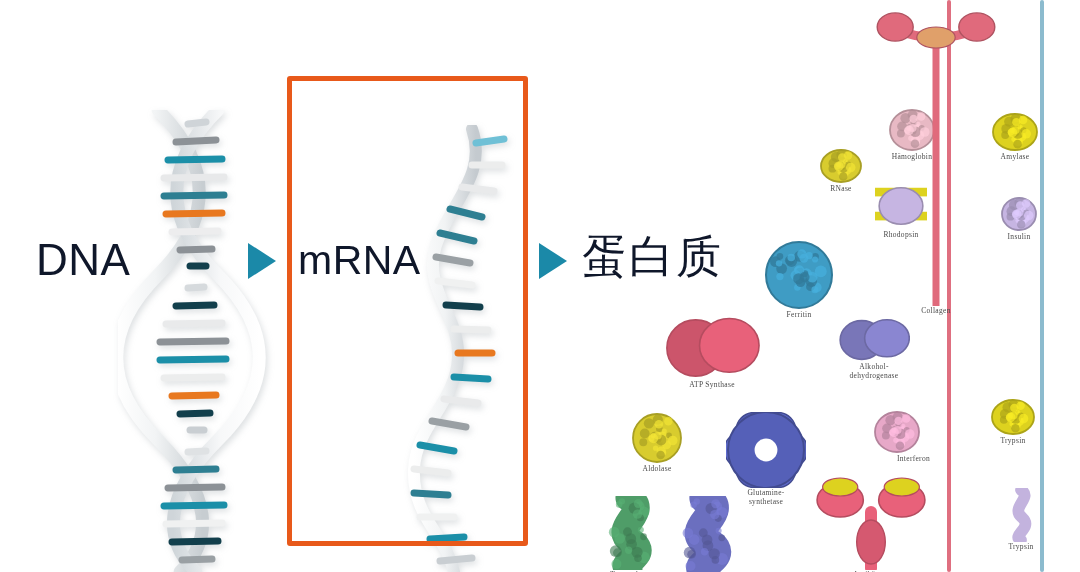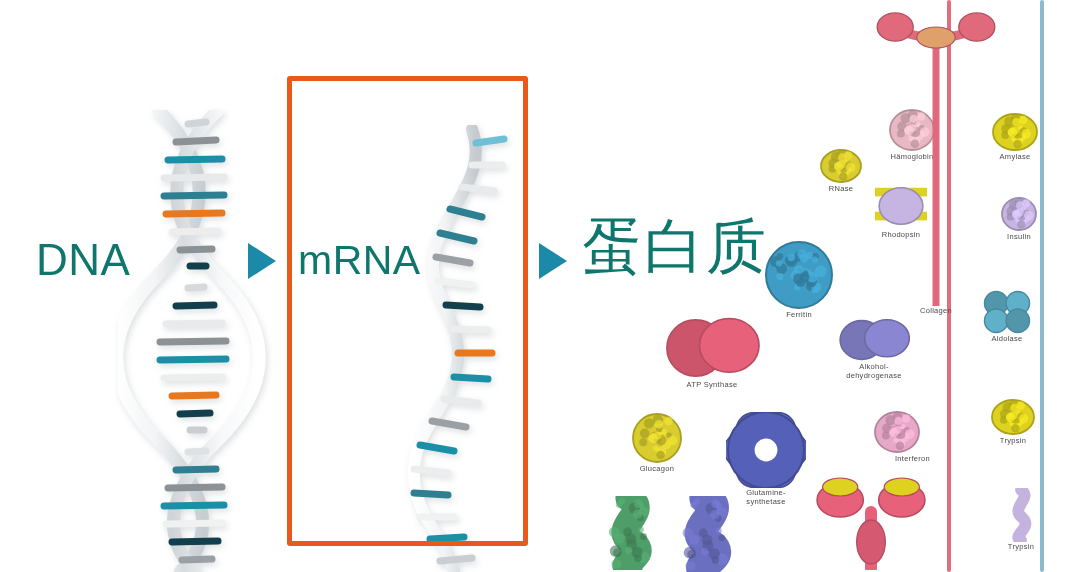--- a/index.html
+++ b/index.html
@@ -12,30 +12,30 @@
   #stage {
     position: relative;
     width: 1080px; height: 572px;
     background: #ffffff;
     overflow: hidden;
   }
 
   
   .flow-label {
     position: absolute;
-    color: #0f766e;
+    color: #0f172a;
     font-weight: 400;
     letter-spacing: .5px;
     white-space: nowrap;
     line-height: 1;
   }
   #label-dna  { left: 36px;  top: 238px; font-size: 44px; }
   #label-mrna { left: 298px; top: 240px; font-size: 41px; }
   #label-prot {
-    left: 582px; top: 216px; font-size: 60px;
+    left: 582px; top: 234px; font-size: 45px;
     font-family: "DejaVu Sans", sans-serif;
     letter-spacing: 2px;
   }
 
   .arrow {
     position: absolute;
     width: 0; height: 0;
     border-top: 18px solid transparent;
     border-bottom: 18px solid transparent;
     border-left: 28px solid #1b89a8;
@@ -74,21 +74,21 @@
   }
   .protein {
     position: absolute;
     text-align: center;
   }
   .protein .blob { display:block; margin: 0 auto; }
   .protein .plabel {
     display: block;
     font-size: 7.5px;
     color: #4a4a4a;
-    font-family: Liberation Sans, sans-serif;
+    font-family: Liberation Serif, serif;
     letter-spacing: .3px;
     line-height: 1.15;
     margin-top: 1px;
     white-space: pre-line;
   }
 
   .rule {
     position: absolute;
     width: 4px;
     border-radius: 2px;
@@ -338,21 +338,21 @@
           <circle cx="26.84609060128499" cy="26.872742514509007" r="3.8575218288315227" fill="#a89f24" opacity=".7"></circle>
           <circle cx="27.88764901467118" cy="12.244601354242356" r="4.16915608167983" fill="#f2e434" opacity=".7"></circle>
           <circle cx="12.281730947308423" cy="30.24125764986195" r="3.960721287883729" fill="#a89f24" opacity=".7"></circle>
           <circle cx="13.710697876970073" cy="21.479102271465496" r="4.887874744883447" fill="#a89f24" opacity=".7"></circle>
           <circle cx="20.416608860784915" cy="26.469076977703818" r="3.1491398012840364" fill="#f2e434" opacity=".7"></circle>
           <circle cx="26.703193619713364" cy="23.610707363922995" r="3.9474970668088645" fill="#f2e434" opacity=".7"></circle>
           <circle cx="29.652490961079348" cy="42.97559320866271" r="4.253514388079566" fill="#a89f24" opacity=".7"></circle>
           <circle cx="22.38319327647059" cy="26.404949085760464" r="4.777852135091962" fill="#f2e434" opacity=".7"></circle>
           <circle cx="22.16644165880945" cy="23.758498198532635" r="2.6736492360710145" fill="#f2e434" opacity=".7"></circle>
         </svg>
-        <span class="plabel">Glucagon</span>
+        <span class="plabel">Aldolase</span>
       </div>
       <div class="protein" style="left: 150px; top: 412px; width: 80px;">
         <svg class="blob" width="80" height="76" viewBox="0 0 80 76">
           <circle cx="51.71057514738092" cy="18.61218624860353" r="18.18181818181818" fill="#5f6cce" stroke="#424b90" stroke-width="1.4"></circle>
           <circle cx="28.192049194769186" cy="18.665562382465545" r="18.18181818181818" fill="#5560b8" stroke="#424b90" stroke-width="1.4"></circle>
           <circle cx="16.47061807699907" cy="38.035600476956766" r="18.18181818181818" fill="#5f6cce" stroke="#424b90" stroke-width="1.4"></circle>
           <circle cx="28.25693648575012" cy="57.37007082478712" r="18.18181818181818" fill="#5560b8" stroke="#424b90" stroke-width="1.4"></circle>
           <circle cx="51.77552209431072" cy="57.35227876512299" r="18.18181818181818" fill="#5f6cce" stroke="#424b90" stroke-width="1.4"></circle>
           <circle cx="63.529411764705884" cy="38" r="18.18181818181818" fill="#5560b8" stroke="#424b90" stroke-width="1.4"></circle>
           <circle cx="40" cy="38" r="38" fill="#5560b8" stroke="#424b90" stroke-width="2"></circle>
@@ -528,29 +528,20 @@
           <circle cx="10.507738205476644" cy="20.62554044991454" r="3.960721287883729" fill="#9a8db0" opacity=".7"></circle>
           <circle cx="11.392336780981474" cy="15.201349025192926" r="4.887874744883447" fill="#9a8db0" opacity=".7"></circle>
           <circle cx="15.54361500905733" cy="18.2903809861976" r="3.1491398012840364" fill="#decbfd" opacity=".7"></circle>
           <circle cx="19.435310336013035" cy="16.52091408242852" r="3.9474970668088645" fill="#decbfd" opacity=".7"></circle>
           <circle cx="21.26106583304912" cy="28.50870055774358" r="4.253514388079566" fill="#9a8db0" opacity=".7"></circle>
           <circle cx="16.761024409243696" cy="18.250682767375526" r="4.777852135091962" fill="#decbfd" opacity=".7"></circle>
           <circle cx="16.62684483640585" cy="16.61240364671068" r="2.6736492360710145" fill="#decbfd" opacity=".7"></circle>
         </svg>
         <span class="plabel">Insulin</span>
       </div>
-      <div class="protein" style="left: 398px; top: 290px; width: 66px;">
-        <svg class="blob" width="54" height="44" viewBox="0 0 54 44">
-          <circle cx="16.2" cy="13.2" r="11.73913043478261" fill="#5196ab" stroke="#4a899d" stroke-width="1.4"></circle>
-          <circle cx="37.8" cy="13.2" r="11.73913043478261" fill="#5fb0c9" stroke="#4a899d" stroke-width="1.4"></circle>
-          <circle cx="16.2" cy="30.8" r="11.73913043478261" fill="#5fb0c9" stroke="#4a899d" stroke-width="1.4"></circle>
-          <circle cx="37.8" cy="30.8" r="11.73913043478261" fill="#5196ab" stroke="#4a899d" stroke-width="1.4"></circle>
-        </svg>
-        <span class="plabel">Aldolase</span>
-      </div>
       <div class="protein" style="left: 404px; top: 398px; width: 66px;">
         <svg class="blob" width="46" height="38" viewBox="0 0 46 38">
           <ellipse cx="23" cy="19" rx="21" ry="17" fill="#ddd21f" stroke="#aca418" stroke-width="1.8"></ellipse>
           <circle cx="22.65475693349455" cy="17.673095501603377" r="3.1002417960166895" fill="#f8eb23" opacity=".7"></circle>
           <circle cx="26.740121915451752" cy="18.378060946546054" r="5.425140762155024" fill="#f8eb23" opacity=".7"></circle>
           <circle cx="25.901340995316897" cy="27.92543379899071" r="4.771760105848443" fill="#f8eb23" opacity=".7"></circle>
           <circle cx="24.016661908285112" cy="18.836045719890905" r="5.035054032224707" fill="#f8eb23" opacity=".7"></circle>
           <circle cx="23.530627313608615" cy="6.713831296159206" r="5.09796156367247" fill="#aca418" opacity=".7"></circle>
           <circle cx="30.579281831910503" cy="7.785332591080024" r="4.2473987014545855" fill="#f8eb23" opacity=".7"></circle>
           <circle cx="23.233116780575244" cy="18.7374097059931" r="3.0545572526971227" fill="#aca418" opacity=".7"></circle>

